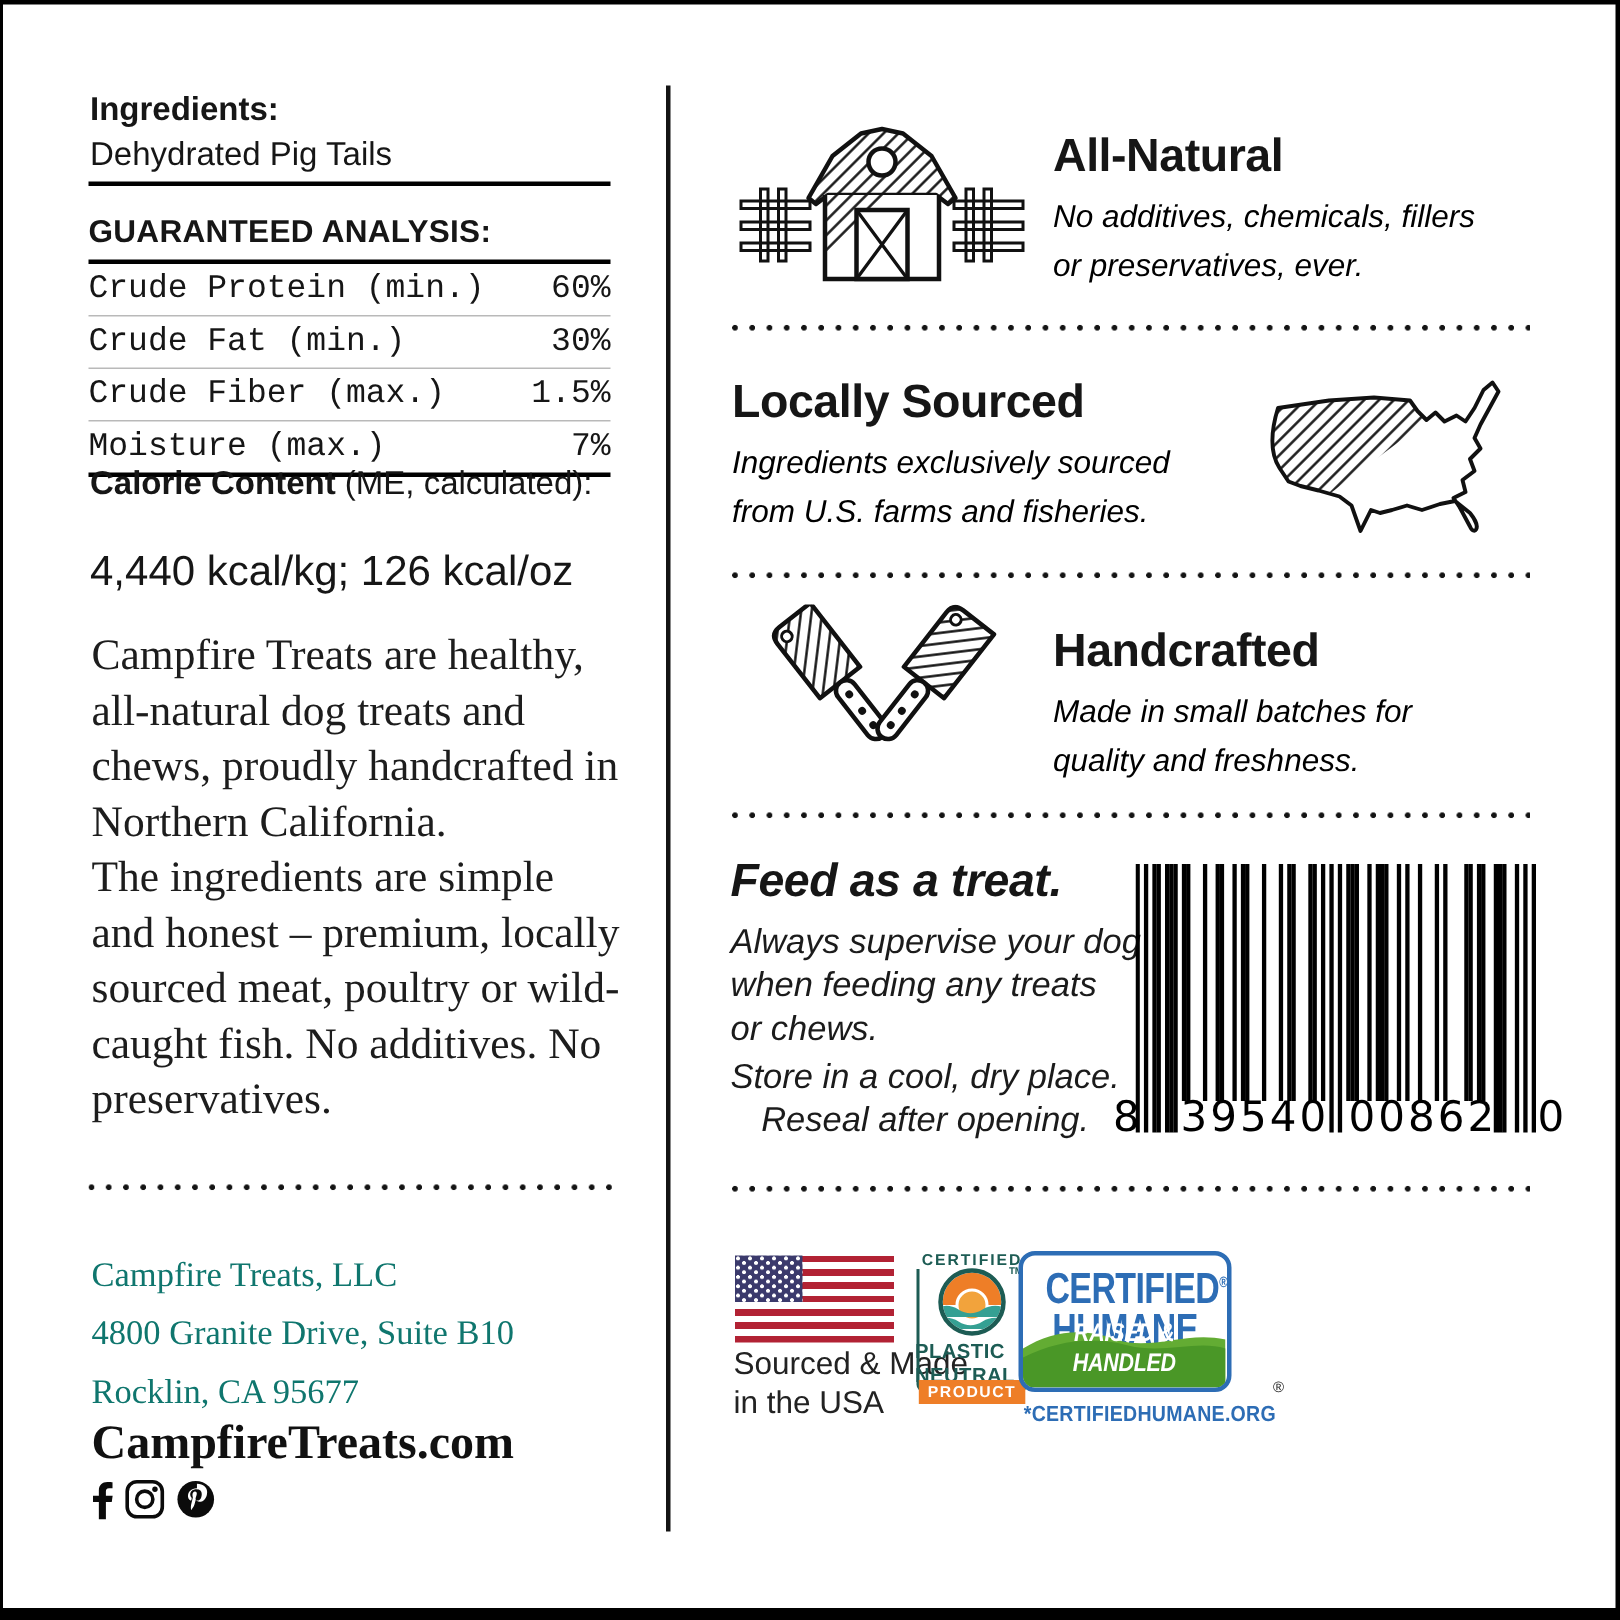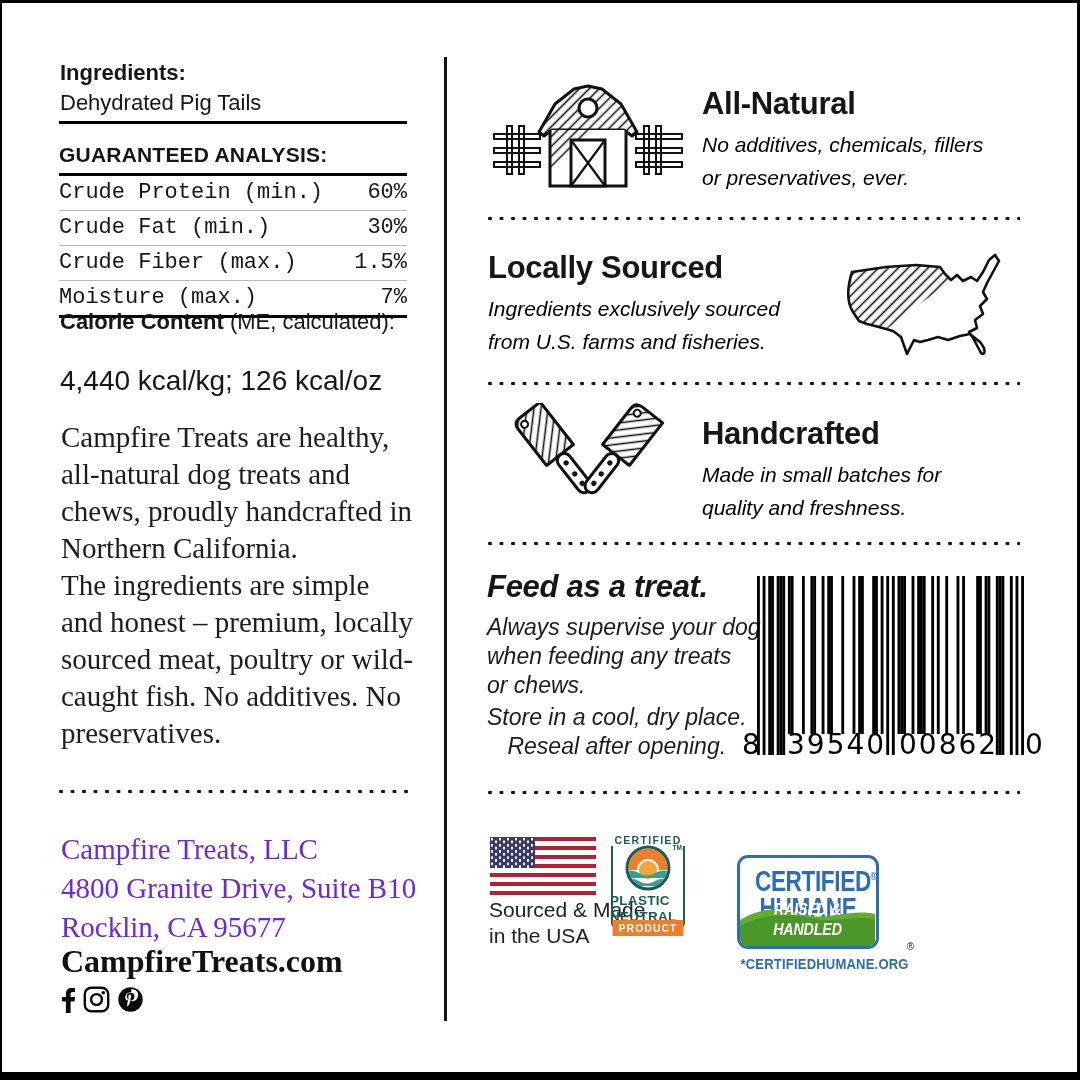--- a/index.html
+++ b/index.html
@@ -24,21 +24,21 @@
   .ga-table{left:59px;top:121px;width:348px;border-top:3.5px solid #000;}
   .ga-title{font-size:21px;font-weight:bold;letter-spacing:.2px;padding:19px 0 6px;border-bottom:3px solid #000;}
   .ga-row{display:flex;justify-content:space-between;font-size:22px;padding:4px 0 5px;border-bottom:1.5px solid #b9b9b9;font-family:Liberation Mono, monospace;}
   .ga-row:last-child{border-bottom:3.5px solid #000;}
   .calorie1{left:60px;top:309px;font-size:22px;}
   .calorie1 b{font-weight:bold;margin-top:12px;}
   .calorie2{left:60px;top:341px;font-size:28px;margin-top:24px;}
   .description{left:61px;top:419px;width:365px;font-family:"Liberation Serif",serif;
                font-size:29px;line-height:37px;color:#1d1d1d;}
   .dots-left{left:59px;top:789px;width:350px;}
-  .company{left:61px;top:830px;font-family:"Liberation Serif",serif;font-size:29px;line-height:39px;color:#6d28d9;}
+  .company{left:61px;top:830px;font-family:"Liberation Serif",serif;font-size:23px;line-height:39px;color:#0f766e;}
   .website{left:61px;top:943px;font-family:"Liberation Serif",serif;font-size:32px;font-weight:bold;color:#111;}
   .social{left:60px;top:986px;display:flex;gap:7px;align-items:center;}
   .social svg{display:block;}
 
   
   .feat-title{font-size:31px;font-weight:bold;letter-spacing:-.3px;}
   .feat-body{font-size:21px;line-height:33px;color:#000000;font-style:italic;}
   .t1{left:702px;top:86px;} .b1{left:702px;top:128px;}
   .t2{left:488px;top:250px;} .b2{left:488px;top:292px;}
   .t3{left:702px;top:416px;} .b3{left:702px;top:458px;}
@@ -74,21 +74,21 @@
   .pn-frame{position:absolute;left:1px;top:8px;right:1px;bottom:13px;border:2.5px solid #1d5c54;border-radius:5px;}
   .pn-cert{position:absolute;top:1px;left:0;width:100%;text-align:center;}
   .pn-cert span{background:#fff;padding:0 4px;font-size:10.5px;font-weight:bold;letter-spacing:1.3px;color:#1d5c54;}
   .pn-circle{position:absolute;top:16px;left:15px;}
   .pn-tm{position:absolute;top:15px;right:4px;font-size:6.5px;font-weight:bold;color:#1d5c54;}
   .pn-name{position:absolute;top:64px;left:0;width:100%;text-align:left;
            font-size:13.5px;line-height:15.5px;font-weight:bold;color:#1d5c54;letter-spacing:.3px;}
   .pn-product{position:absolute;top:91px;left:50%;transform:translateX(-50%);background:#ee7e27;
               color:#fff;font-size:10.5px;font-weight:bold;letter-spacing:1px;padding:2px 6px;white-space:nowrap;}
 
-  .humane{left:737px;top:834px;width:168px;height:126px;margin-top:21px;}
+  .humane{left:679px;top:834px;width:168px;height:126px;}
   .ch-box{position:absolute;left:0;top:0;width:142px;height:94px;border:3.5px solid #2d6db5;
           border-radius:11px;background:#fff;overflow:hidden;box-sizing:border-box;}
   .ch-title{position:absolute;top:5px;left:0;width:100%;text-align:center;color:#2d6db5;
             font-size:29px;line-height:27px;font-weight:bold;transform:scaleX(.78);transform-origin:50% 0;
             letter-spacing:-.5px;}
   .ch-title sup{font-size:10px;}
   .ch-hill{position:absolute;left:0;bottom:0;width:135px;height:42px;}
   .ch-banner{position:absolute;bottom:6px;left:0;width:135px;text-align:center;color:#fff;
              font-size:17px;font-weight:bold;font-style:italic;transform:scaleX(.84);letter-spacing:-.2px;}
   .ch-reg{position:absolute;right:-9px;top:86px;font-size:10px;color:#222;}

